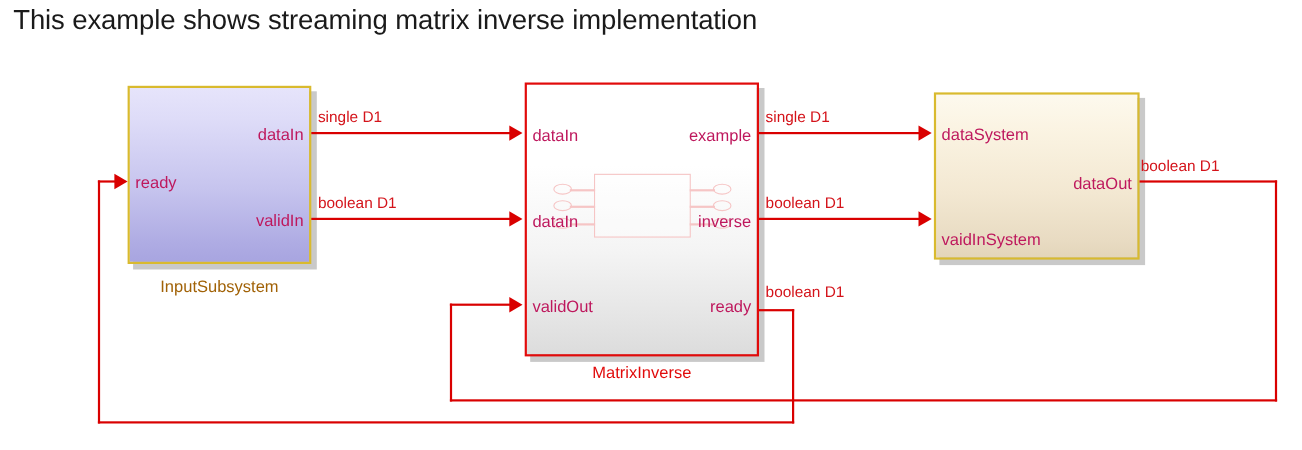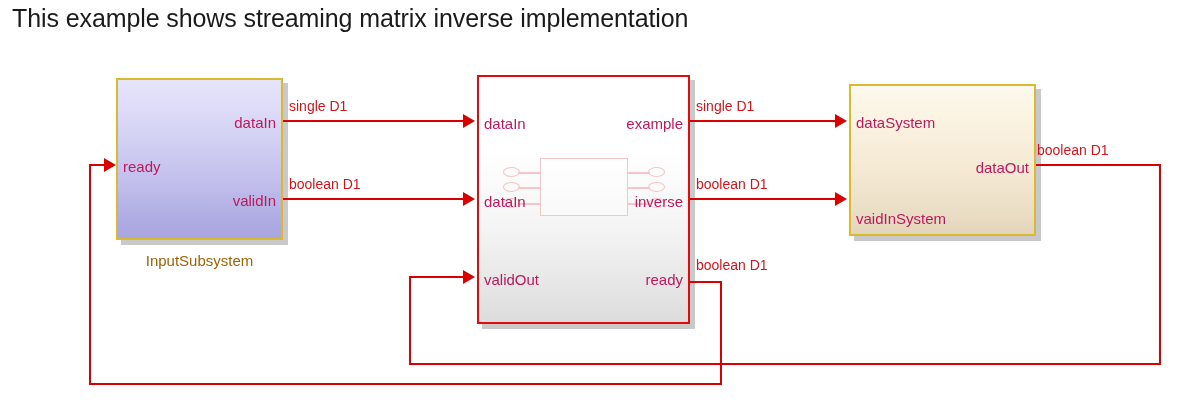--- a/index.html
+++ b/index.html
@@ -165,20 +165,21 @@
   <div class="glyph-oval" style="left:648px; top:198px; width:17px; height:10px;"></div>
 
   <div class="port port-left" style="left:484px; top:116px;">dataIn</div>
   <div class="port port-left" style="left:484px; top:194px;">dataIn</div>
   <div class="port port-left" style="left:484px; top:272px;">validOut</div>
 
   <div class="port port-right" style="left:583px; top:116px; width:100px;">example</div>
   <div class="port port-right" style="left:583px; top:194px; width:100px;">inverse</div>
   <div class="port port-right" style="left:583px; top:272px; width:100px;">ready</div>
 
+  <div class="caption caption-red" style="left:477px; top:331px; width:213px;">MatrixInverse</div>
 
   <div class="block-shadow" style="left:854px; top:89px; width:187px; height:152px;"></div>
   <div class="block blk-output" style="left:849px; top:84px; width:187px; height:152px;"></div>
 
   <div class="port port-left" style="left:856px; top:115px;">dataSystem</div>
   <div class="port port-left" style="left:856px; top:211px;">vaidInSystem</div>
   <div class="port port-right" style="left:929px; top:160px; width:100px;">dataOut</div>
 
 
   <div class="wire-h" style="left:283px; top:120px; width:182px;"></div>

